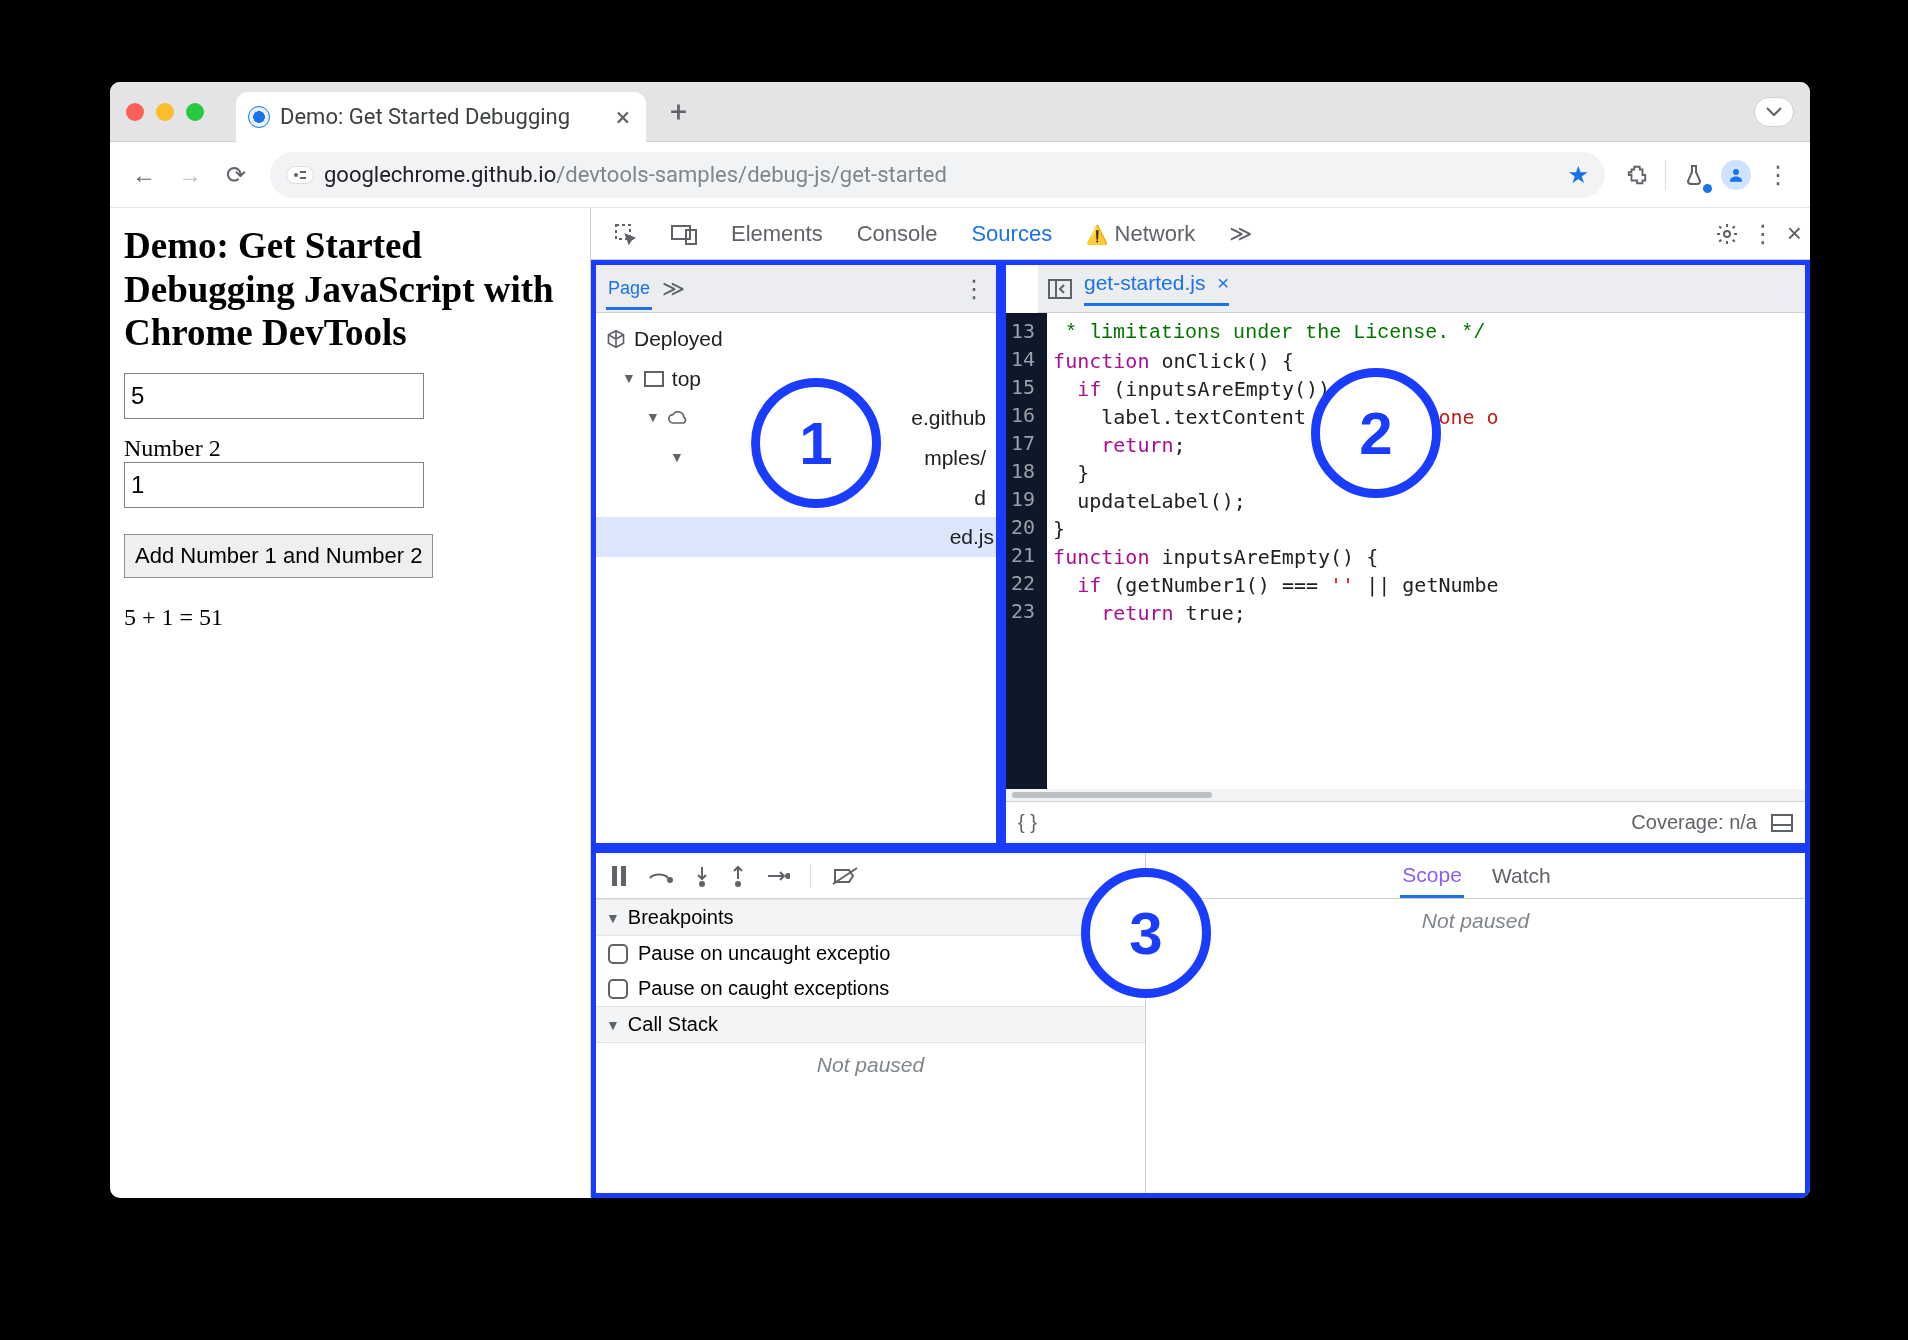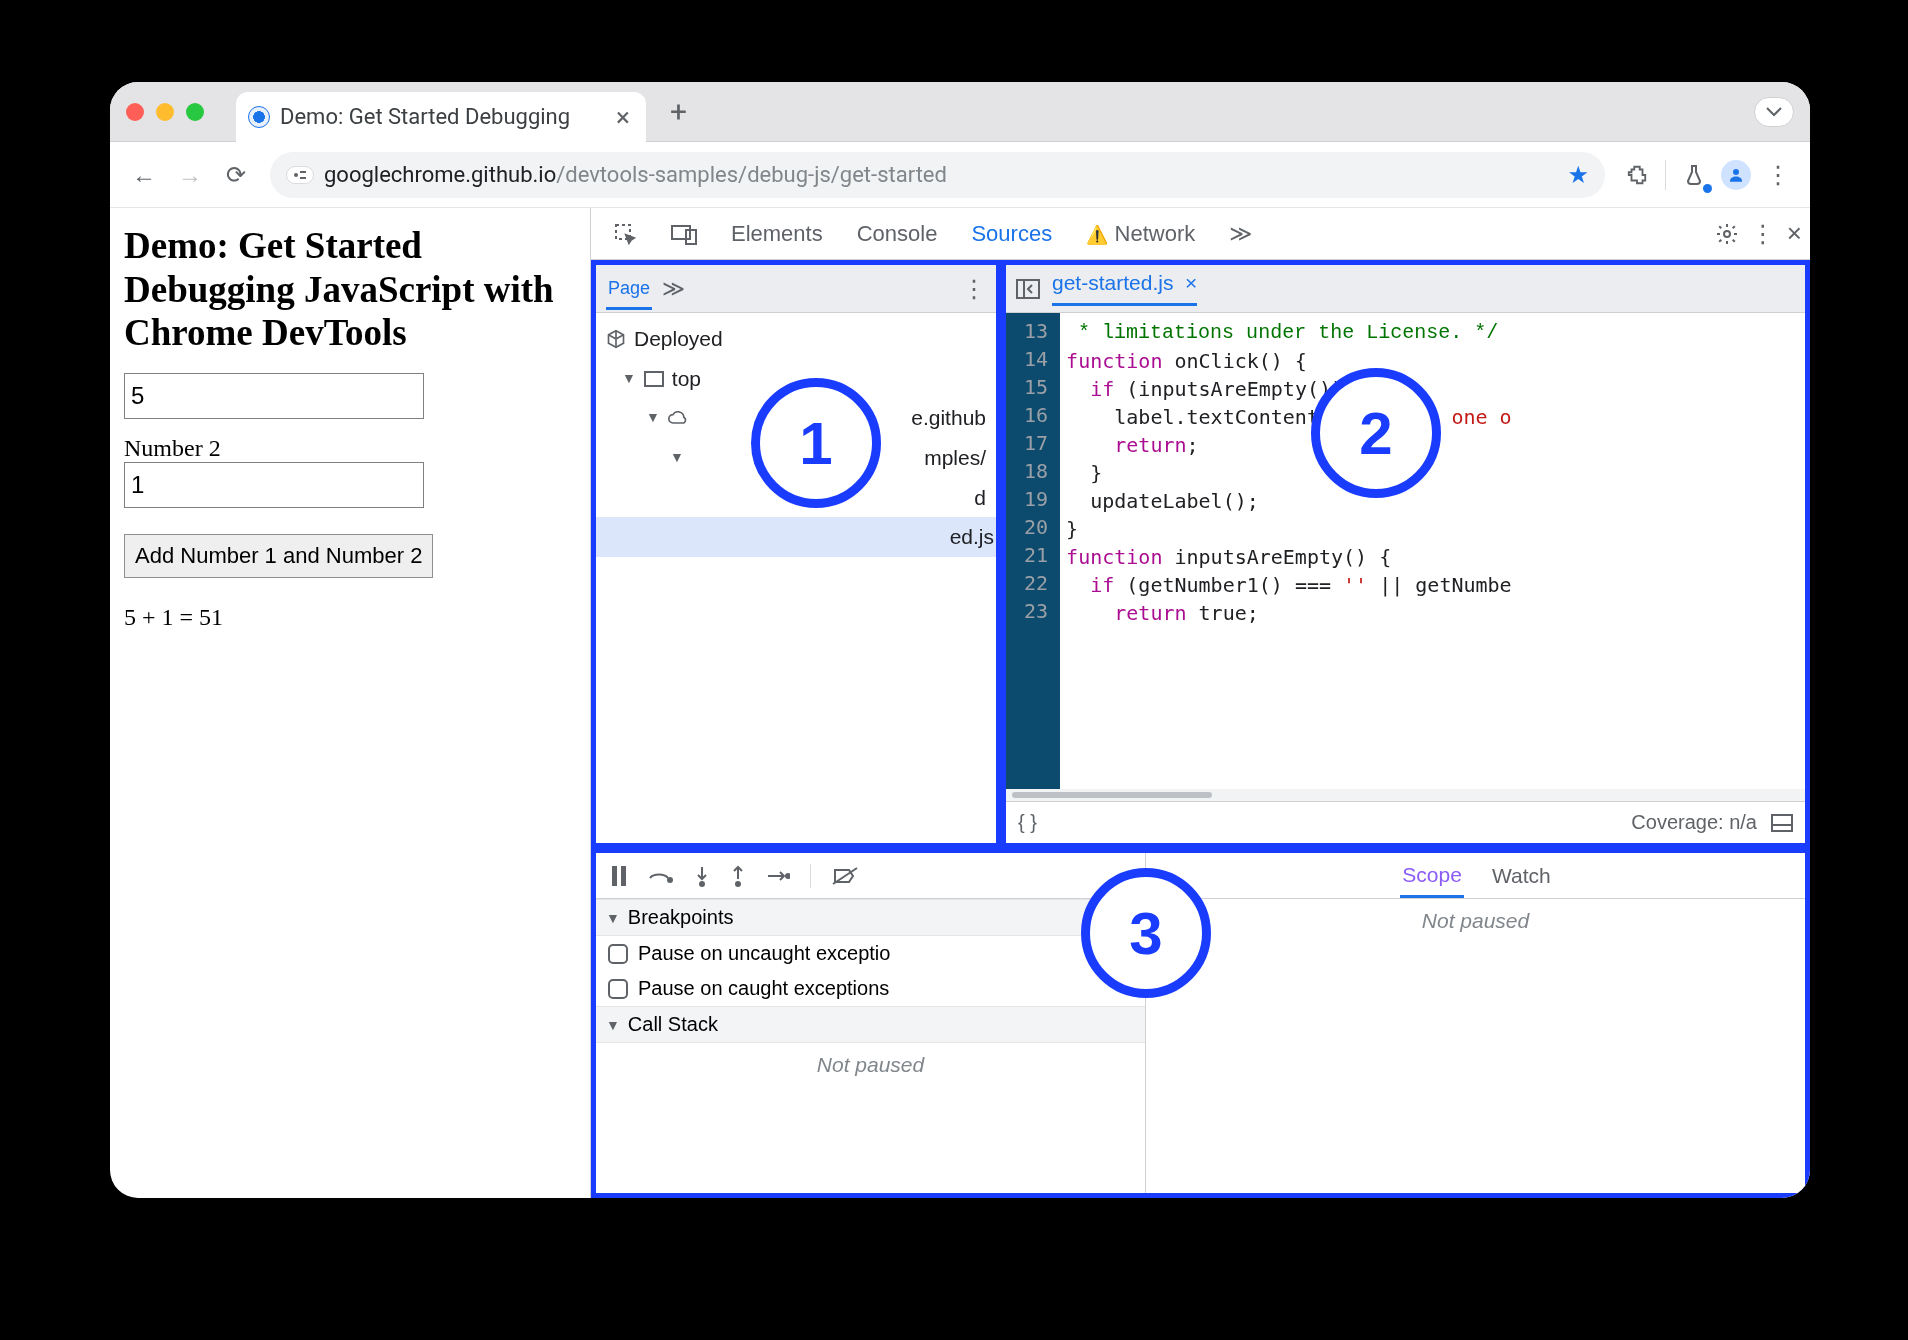--- a/index.html
+++ b/index.html
@@ -1,17 +1,17 @@
 <!DOCTYPE html>
 <html><head>
 <meta charset="utf-8">
 <style>
   * { box-sizing: border-box; margin: 0; padding: 0; }
   body { background: #000; font-family: -apple-system, BlinkMacSystemFont, "Segoe UI", Roboto, Helvetica, Arial, sans-serif; width: 1908px; height: 1340px; position: relative; }
-  .window { position: absolute; left: 110px; top: 82px; width: 1700px; height: 1116px; background: #fff; border-radius: 28px; overflow: hidden; box-shadow: 0 4px 24px rgba(0,0,0,.4); }
+  .window { position: absolute; left: 110px; top: 82px; width: 1700px; height: 1116px; background: #fff; border-radius: 10px; overflow: hidden; box-shadow: 0 4px 24px rgba(0,0,0,.4); }
   
   .titlebar { height: 60px; background: #e4e4e7; display: flex; align-items: center; padding: 0 16px; gap: 14px; border-bottom: 1px solid #d0d0d4; }
   .traffic { display: flex; gap: 12px; }
   .traffic .dot { width: 18px; height: 18px; border-radius: 50%; }
   .dot.red { background: #ff5f57; }
   .dot.yellow { background: #febc2e; }
   .dot.green { background: #28c840; }
   .tab-shape { display: flex; align-items: center; background: #fff; height: 50px; border-radius: 12px 12px 0 0; padding: 0 12px; margin-left: 18px; margin-top: 10px; gap: 10px; min-width: 410px; }
   .favicon { width: 22px; height: 22px; background: radial-gradient(circle at center, #1a73e8 40%, #e8f0fe 42%); border-radius: 50%; border: 1px solid #1a73e8; }
   .tab-title { font-size: 22px; color: #3c4043; flex: 1; white-space: nowrap; overflow: hidden; text-overflow: ellipsis; }
@@ -54,25 +54,25 @@
   .tree { padding: 6px 8px; font-size: 21px; color:#202124; line-height:1.7; }
   .tree .row { display:flex; align-items:center; gap:8px; padding: 2px 2px; }
   .tree .ind1 { padding-left: 18px; }
   .tree .ind2 { padding-left: 42px; }
   .tree .ind3 { padding-left: 66px; }
   .tree .ind4 { padding-left: 90px; }
   .tree .sel { background:#dce6fb; margin: 0 -8px; padding-left: 98px; }
   .tri { font-size:14px; color:#5f6368; }
   
   .pane-code { grid-column:2; grid-row:1; border: 5px solid #1a3cff; display:flex; flex-direction:column; min-width:0; }
-  .code-head { height: 48px; border-bottom:1px solid #d0d0d4; display:flex; align-items:center; padding:0 10px; gap:12px; background:#ebedf0; font-size:21px;}
+  .code-head { height: 48px; border-bottom:1px solid #d0d0d4; display:flex; align-items:center; padding:0 10px; gap:12px; background:#ebedf0; font-size:21px;margin-left:32px;}
   .code-head .fn { color:#1a73e8; }
   .code-head .fn-u { border-bottom:3px solid #1a73e8; padding-bottom:8px; }
   .editor { flex:1; display:flex; font-family: Menlo, Consolas, monospace; font-size:20px; line-height:28px; overflow:hidden; position:relative;}
-  .gutter { background:#0c4a6e; color:#9aa0a6; text-align:center; padding: 4px 12px 0 18px; }
+  .gutter { background:#0f172a; color:#9aa0a6; text-align:center; padding: 4px 12px 0 5px; }
   .codelines { padding: 4px 0 0 6px; white-space:pre; color:#202124; }
   .kw { color:#aa0d91; }
   .str { color:#c41a16; }
   .cmt { color:#007400;font-family:Liberation Mono, monospace; }
   .editor-scroll { position:absolute; bottom:0; left:0; right:0; height:12px; background:#f1f3f4;}
   .editor-scroll .thumb { position:absolute; left:6px; top:3px; height:6px; width:200px; background:#bdc1c6; border-radius:3px;}
   .code-foot { height: 42px; border-top:1px solid #d0d0d4; display:flex; align-items:center; padding: 0 12px; font-size:20px; color:#5f6368; background:#fff;}
   .code-foot .cov { margin-left:auto; }
   
   .pane-debug { grid-column:1 / span 2; grid-row:2; border: 5px solid #1a3cff; display:grid; grid-template-columns: 550px 1fr; }

